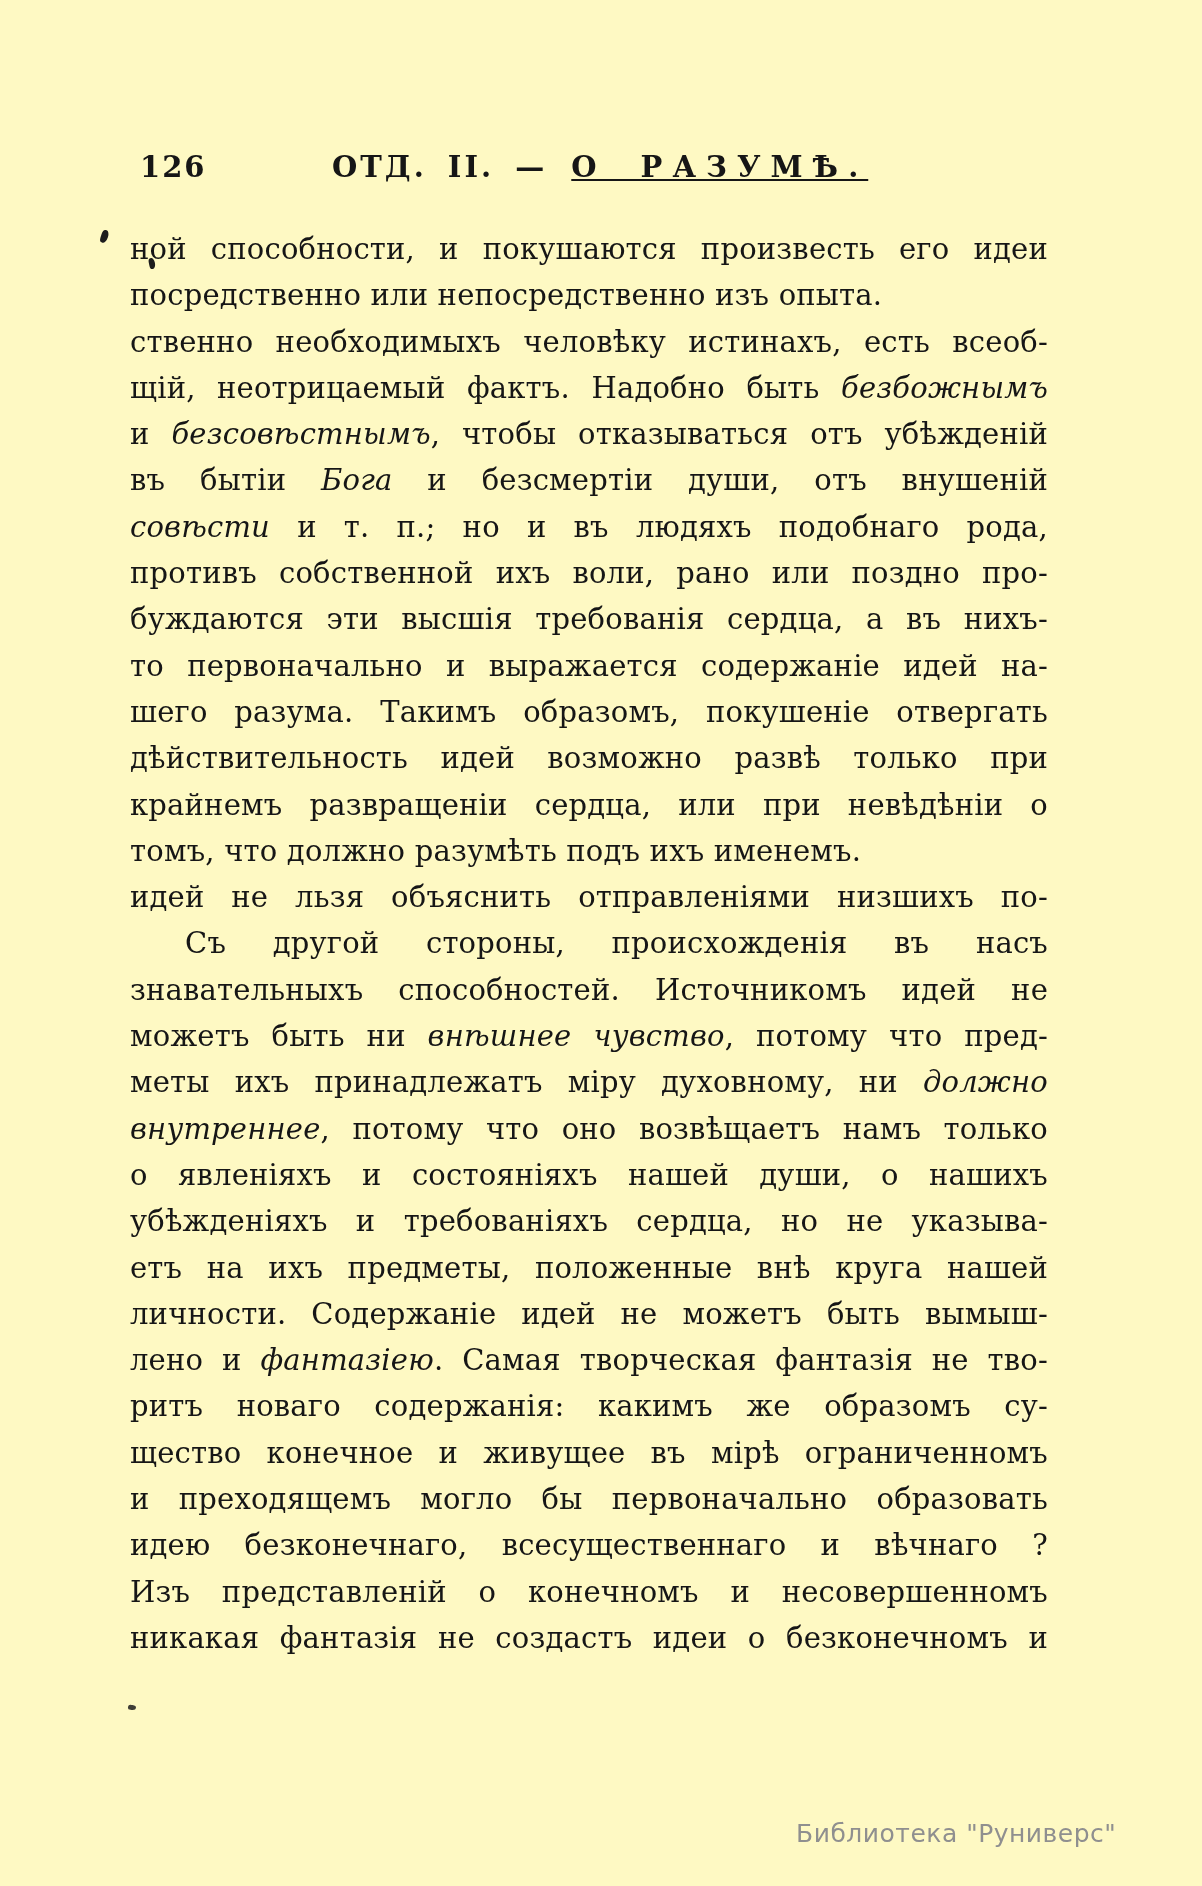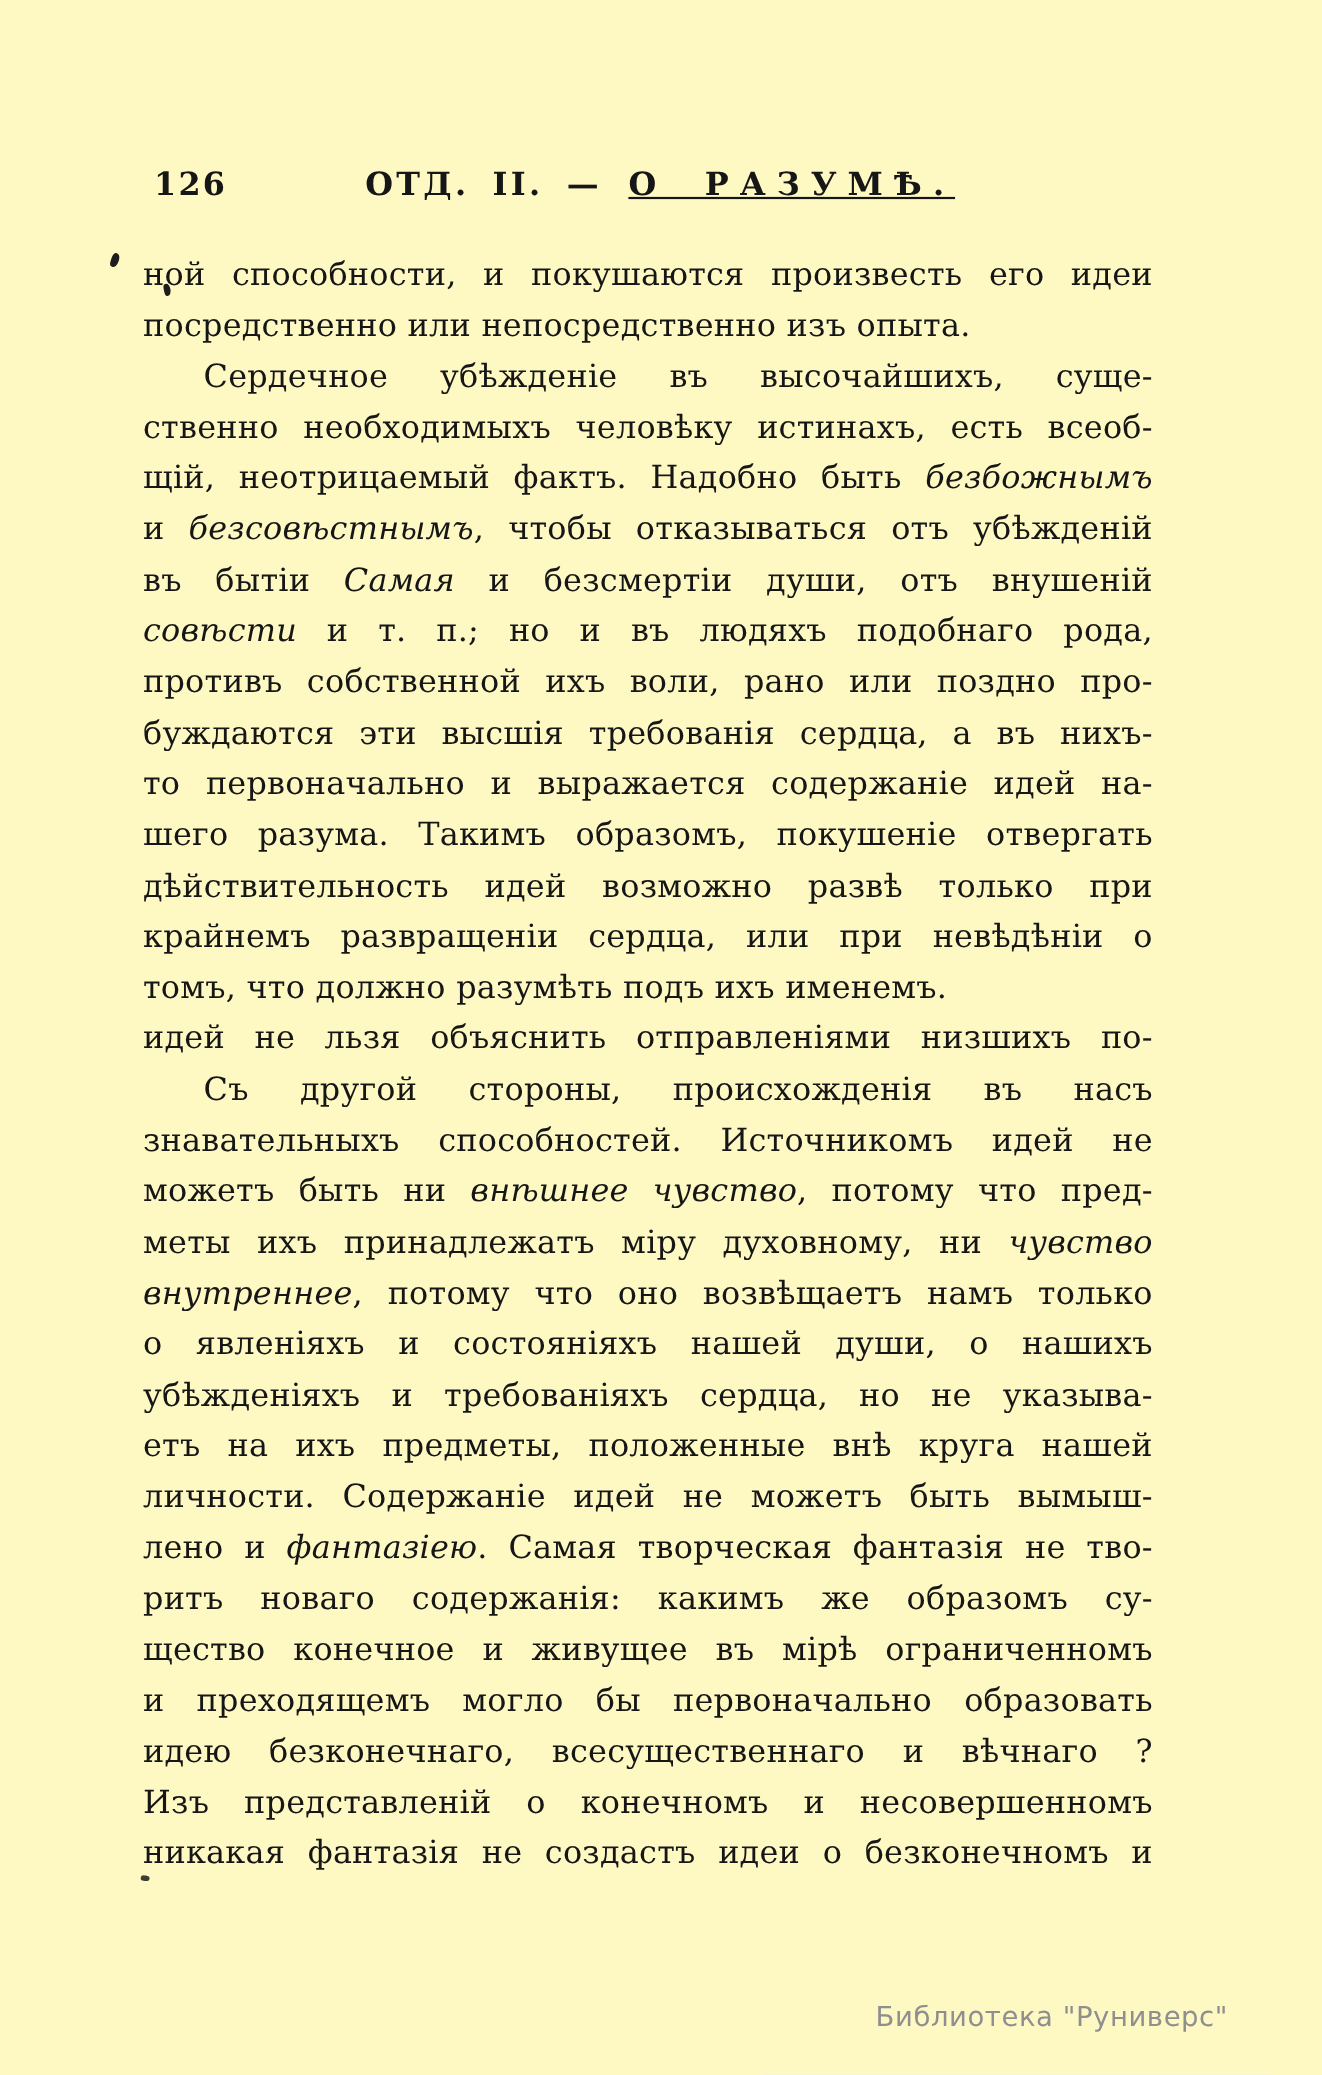--- a/index.html
+++ b/index.html
@@ -54,38 +54,37 @@
     <span class="page-number">126</span>
     <span class="header-title">
       <span class="header-section">ОТД. II. —</span>
       <span class="header-subject">О РАЗУМѢ.</span>
     </span>
   </div>
 
   <div class="text-block" id="text-block">
       <div class="line j"><span>ной способности, и покушаются произвесть его идеи</span></div>
       <div class="line nj"><span>посредственно или непосредственно изъ опыта.</span></div>
-      <div class="line j indent"><span>Сердечное убѣжденіе въ высочайшихъ, суще-</span></div>
       <div class="line j"><span>ственно необходимыхъ человѣку истинахъ, есть всеоб-</span></div>
       <div class="line j"><span>щій, неотрицаемый фактъ. Надобно быть </span><span class="it">безбожнымъ</span></div>
       <div class="line j"><span>и </span><span class="it">безсовѣстнымъ</span><span>, чтобы отказываться отъ убѣжденій</span></div>
-      <div class="line j"><span>въ бытіи </span><span class="it">Самая</span><span> и безсмертіи души, отъ внушеній</span></div>
+      <div class="line j"><span>въ бытіи </span><span class="it">Бога</span><span> и безсмертіи души, отъ внушеній</span></div>
       <div class="line j"><span class="it">совѣсти</span><span> и т. п.; но и въ людяхъ подобнаго рода,</span></div>
       <div class="line j"><span>противъ собственной ихъ воли, рано или поздно про-</span></div>
       <div class="line j"><span>буждаются эти высшія требованія сердца, а въ нихъ-</span></div>
       <div class="line j"><span>то первоначально и выражается содержаніе идей на-</span></div>
       <div class="line j"><span>шего разума. Такимъ образомъ, покушеніе отвергать</span></div>
       <div class="line j"><span>дѣйствительность идей возможно развѣ только при</span></div>
       <div class="line j"><span>крайнемъ развращеніи сердца, или при невѣдѣніи о</span></div>
       <div class="line nj"><span>томъ, что должно разумѣть подъ ихъ именемъ.</span></div>
       <div class="line j"><span>идей не льзя объяснить отправленіями низшихъ по-</span></div>
       <div class="line j indent"><span>Съ другой стороны, происхожденія въ насъ</span></div>
       <div class="line j"><span>знавательныхъ способностей. Источникомъ идей не</span></div>
       <div class="line j"><span>можетъ быть ни </span><span class="it">внѣшнее чувство</span><span>, потому что пред-</span></div>
-      <div class="line j"><span>меты ихъ принадлежатъ міру духовному, ни </span><span class="it">чувство</span></div>
+      <div class="line j"><span>меты ихъ принадлежатъ міру духовному, ни </span><span class="it">должно</span></div>
       <div class="line j"><span class="it">внутреннее</span><span>, потому что оно возвѣщаетъ намъ только</span></div>
       <div class="line j"><span>о явленіяхъ и состояніяхъ нашей души, о нашихъ</span></div>
       <div class="line j"><span>убѣжденіяхъ и требованіяхъ сердца, но не указыва-</span></div>
       <div class="line j"><span>етъ на ихъ предметы, положенные внѣ круга нашей</span></div>
       <div class="line j"><span>личности. Содержаніе идей не можетъ быть вымыш-</span></div>
       <div class="line j"><span>лено и </span><span class="it">фантазіею</span><span>. Самая творческая фантазія не тво-</span></div>
       <div class="line j"><span>ритъ новаго содержанія: какимъ же образомъ су-</span></div>
       <div class="line j"><span>щество конечное и живущее въ мірѣ ограниченномъ</span></div>
       <div class="line j"><span>и преходящемъ могло бы первоначально образовать</span></div>
       <div class="line j"><span>идею безконечнаго, всесущественнаго и вѣчнаго ?</span></div>

